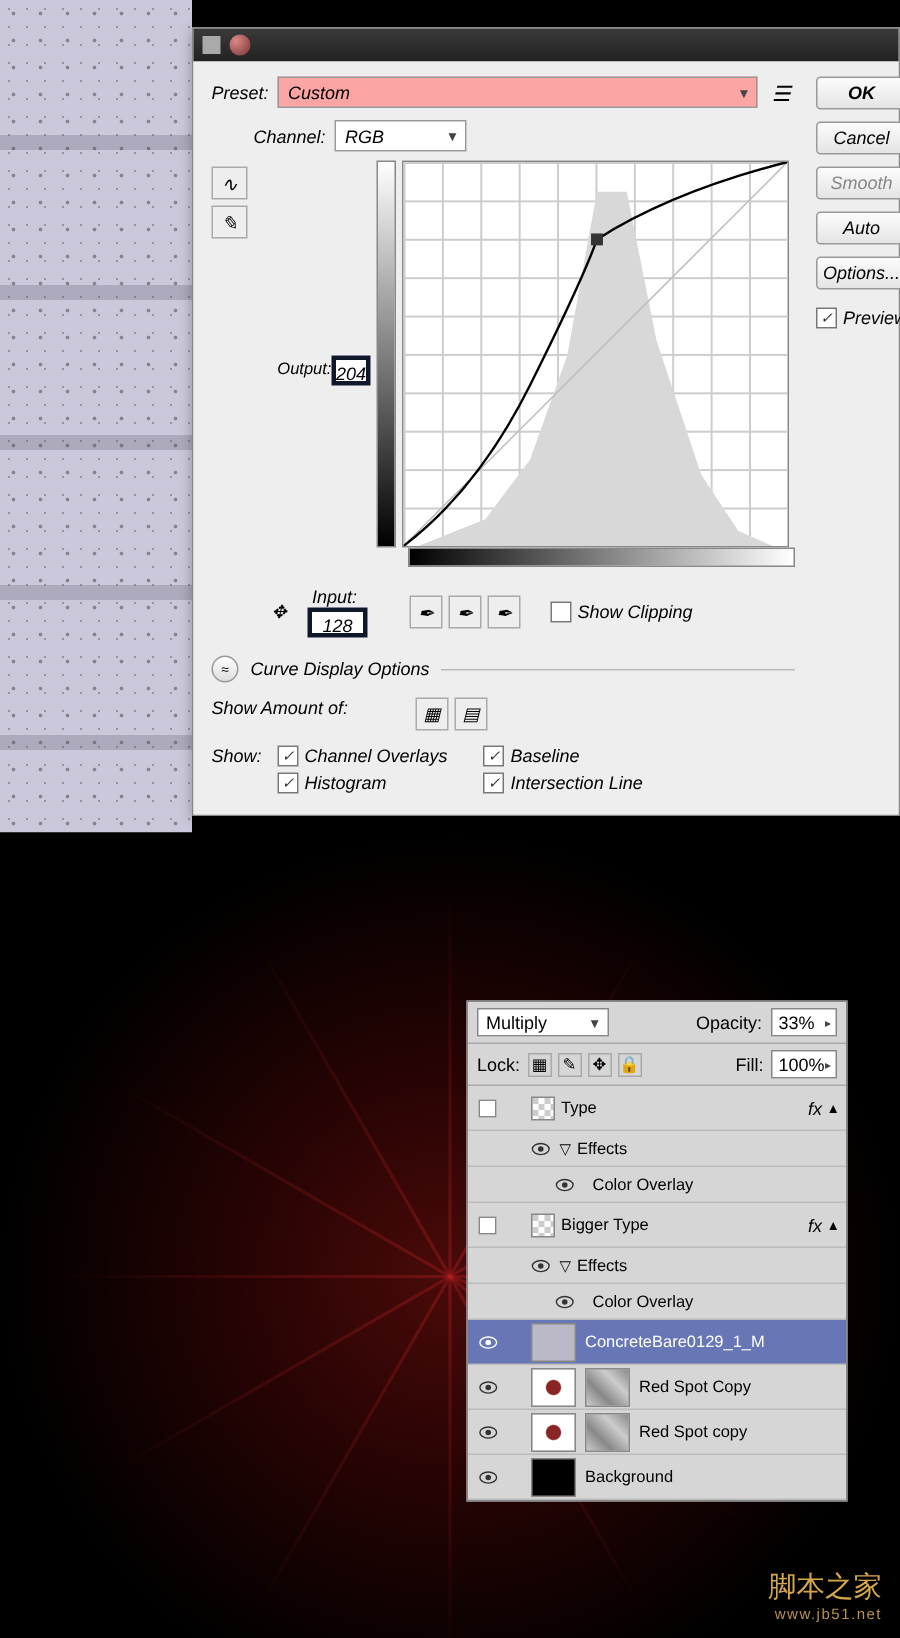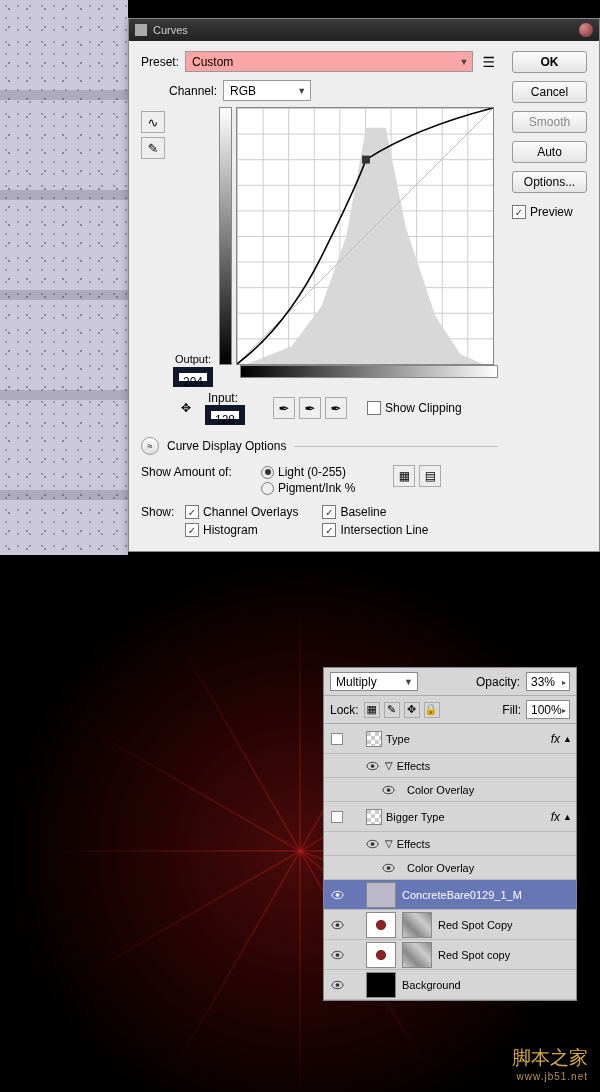--- a/index.html
+++ b/index.html
@@ -9,41 +9,41 @@
 .texture-strip { position: absolute; left: 0; top: 0; width: 128px; height: 555px; background: #ccc8db; }
 .texture-strip::before { content: ''; position: absolute; inset: 0; background-image: radial-gradient(circle, #333 1px, transparent 1.5px), radial-gradient(circle, #555 1px, transparent 1px); background-size: 18px 18px, 12px 12px; opacity: .45; }
 .texture-strip::after { content:''; position:absolute; inset:0; background: repeating-linear-gradient(to bottom, transparent 0 90px, rgba(80,80,100,.25) 90px 100px);}
 
 
 .curves-dialog { position: absolute; left: 128px; top: 18px; width: 472px; background: #f0f0f0; border: 1px solid #888; box-shadow: 0 2px 8px rgba(0,0,0,.3); }
 .dialog-titlebar { height: 22px; background: linear-gradient(#3a3a3a, #222); display: flex; align-items: center; padding: 0 6px; }
 .dialog-titlebar .title-icon { width: 12px; height: 12px; background: #aaa; margin-right: 6px; }
 .dialog-titlebar .title-text { color: #ccc; flex: 1; font-size: 11px; }
 .dialog-titlebar .close-btn { width: 14px; height: 14px; border-radius: 50%; background: radial-gradient(circle at 30% 30%, #d88, #733); }
-.dialog-body { display: flex; padding: 10px 12px 14px; gap: 14px; background: #eee; }
+.dialog-body { display: flex; padding: 10px 12px 14px; gap: 14px; background: #eee; font-style: italic; }
 .dialog-left { flex: 1; }
 .dialog-right { width: 84px; display: flex; flex-direction: column; gap: 8px; }
 .dlg-btn { height: 22px; border: 1px solid #999; border-radius: 3px; background: linear-gradient(#fcfcfc, #e4e4e4); text-align: center; line-height: 20px; font-size: 12px; cursor: pointer; }
 .dlg-btn.bold { font-weight: bold; }
 .preview-row { display: flex; align-items: center; gap: 4px; margin-top: 4px; }
 .checkbox { width: 14px; height: 14px; border: 1px solid #777; background: #fff; display: inline-flex; align-items: center; justify-content: center; font-size: 10px; color: #333; }
 .preset-row { display: flex; align-items: center; gap: 6px; margin-bottom: 8px; }
 .label { font-size: 12px; }
 .select-box { flex: 1; height: 21px; border: 1px solid #999; background: #fca5a5; display: flex; align-items: center; padding: 0 6px; position: relative; }
 .select-arrow { position: absolute; right: 4px; top: 50%; transform: translateY(-50%); font-size: 9px; color:#444;}
 .menu-icon { font-size: 14px; padding: 0 3px; }
 .channel-row { display: flex; align-items: center; gap: 6px; margin-left: 28px; margin-bottom: 6px; }
 .channel-select { width: 88px; height: 21px; border: 1px solid #999; background: #fff; display: flex; align-items: center; padding: 0 6px; position: relative; }
 .curve-area { display: flex; gap: 6px; }
 .curve-tools { display: flex; flex-direction: column; gap: 4px; padding-top: 4px; }
 .tool-btn { width: 24px; height: 22px; border: 1px solid #aaa; background: #eee; display: flex; align-items: center; justify-content: center; font-size: 13px; }
 .curve-main { display: flex; gap: 4px; }
-.output-col { display: flex; flex-direction: column; align-items: center; justify-content: flex-end; width: 44px; height: 280px; }
+.output-col { display: flex; flex-direction: row; align-items: center; justify-content: flex-end; width: 44px; height: 280px; margin-left: 32px; }
 .output-col .val-label { font-size: 11px; margin-bottom: 2px; }
-.num-input { width: 40px; height: 20px; border: 6px solid #0f172a; background: #fff; text-align: center; line-height: 18px; font-size: 12px; }
+.num-input { width: 40px; height: 20px; border: 3px solid #0f172a; background: #fff; text-align: center; line-height: 18px; font-size: 12px; }
 .grad-v { width: 13px; height: 258px; border: 1px solid #888; background: linear-gradient(to top, #000, #fff); }
 .grad-h { height: 13px; width: 258px; border: 1px solid #888; background: linear-gradient(to right, #000, #fff); margin-left: 4px; }
 .curve-grid { width: 258px; height: 258px; border: 1px solid #888; background: #fff; position: relative; }
 .grid-lines { position: absolute; inset: 0; background-image: linear-gradient(#ccc 1px, transparent 1px), linear-gradient(90deg, #ccc 1px, transparent 1px); background-size: 25.6px 25.6px; }
 .histogram { position: absolute; left: 0; bottom: 0; width: 100%; height: 100%; }
 .curve-path { position: absolute; inset:0; }
 .input-row { display: flex; align-items: center; gap: 8px; margin-top: 4px; margin-left: 34px; }
 .input-row .label { width: 36px; text-align: center; }
 .eyedroppers { display: flex; gap: 4px; margin-left: 20px; }
 .eye-btn { width: 22px; height: 22px; border: 1px solid #aaa; display: flex; align-items: center; justify-content: center; font-size: 13px; }
@@ -64,21 +64,21 @@
 .check-grid { display: grid; grid-template-columns: auto auto; gap: 4px 24px; }
 .check-item { display: flex; align-items: center; gap: 4px; }
 .flyout-handle { width: 22px; height: 22px; display:flex;align-items:center;justify-content:center; }
 
 
 .canvas-red { position: absolute; left: 0; top: 555px; width: 600px; height: 537px; background: radial-gradient(ellipse at 50% 55%, #4a0a0a 0%, #2a0404 30%, #000 70%); overflow:hidden;}
 .rays { position:absolute; left:50%; top:55%; width:1px;height:1px;}
 .rays span { position:absolute; left:0; top:0; width:260px; height:2px; background:linear-gradient(to right, rgba(180,30,30,.4), transparent); transform-origin:left center;}
 
 
-.layers-panel { position: absolute; left: 323px; top: 667px; width: 254px; background: #d6d6d6; border: 1px solid #888; font-size: 11px; }
+.layers-panel { position: absolute; left: 311px; top: 667px; width: 254px; background: #d6d6d6; border: 1px solid #888; font-size: 11px; }
 .layers-header { display: flex; align-items: center; gap: 6px; padding: 4px 6px; border-bottom: 1px solid #aaa; }
 .blend-select { width: 88px; height: 19px; border: 1px solid #888; background: #fff; display: flex; align-items: center; padding: 0 5px; position: relative; }
 .opa-label { margin-left: auto; }
 .pct-input { width: 44px; height: 19px; border: 1px solid #888; background: #fff; display: flex; align-items: center; padding: 0 4px; position: relative; }
 .pct-arrow { position: absolute; right: 3px; top: 50%; transform: translateY(-50%); font-size: 8px; color:#444;}
 .lock-row { display: flex; align-items: center; gap: 5px; padding: 4px 6px; border-bottom: 1px solid #aaa; }
 .lock-icons { display: flex; gap: 4px; }
 .lock-ic { width: 16px; height: 16px; border: 1px solid #aaa; display: flex; align-items: center; justify-content: center; font-size: 11px; }
 .layer-list { max-height: 340px; overflow: hidden; }
 .layer-row { display: flex; align-items: center; height: 30px; border-bottom: 1px solid #bbb; }
@@ -109,21 +109,20 @@
 .watermark .wm2 { font-size: 10px; color: #b8924a; letter-spacing: 1px; }
 </style>
 </head>
 <body>
 
 <div class="texture-strip"></div>
 
 <div class="curves-dialog">
   <div class="dialog-titlebar">
     <div class="title-icon"></div>
-    <div class="title-text">Curves</div>
     <div class="close-btn"></div>
   </div>
   <div class="dialog-body">
     <div class="dialog-left">
       <div class="preset-row">
         <span class="label">Preset:</span>
         <div class="select-box">
           <span>Custom</span>
           <span class="select-arrow">▼</span>
         </div>
@@ -179,30 +178,20 @@
           <span>Show Clipping</span>
         </div>
       </div>
       <div class="disp-options">
         <div class="disp-toggle">≈</div>
         <span>Curve Display Options</span>
         <div class="hr"></div>
       </div>
       <div class="show-amount">
         <span class="label">Show Amount of:</span>
-        <div class="radio-col">
-          <div class="radio-row">
-            <span class="radio on"></span>
-            <span>Light  (0-255)</span>
-          </div>
-          <div class="radio-row">
-            <span class="radio"></span>
-            <span>Pigment/Ink %</span>
-          </div>
-        </div>
         <div class="grid-btns">
           <div class="grid-btn">▦</div>
           <div class="grid-btn">▤</div>
         </div>
       </div>
       <div class="show-row">
         <span class="label">Show:</span>
         <div class="check-grid">
           <div class="check-item">
               <span class="checkbox">✓</span>

